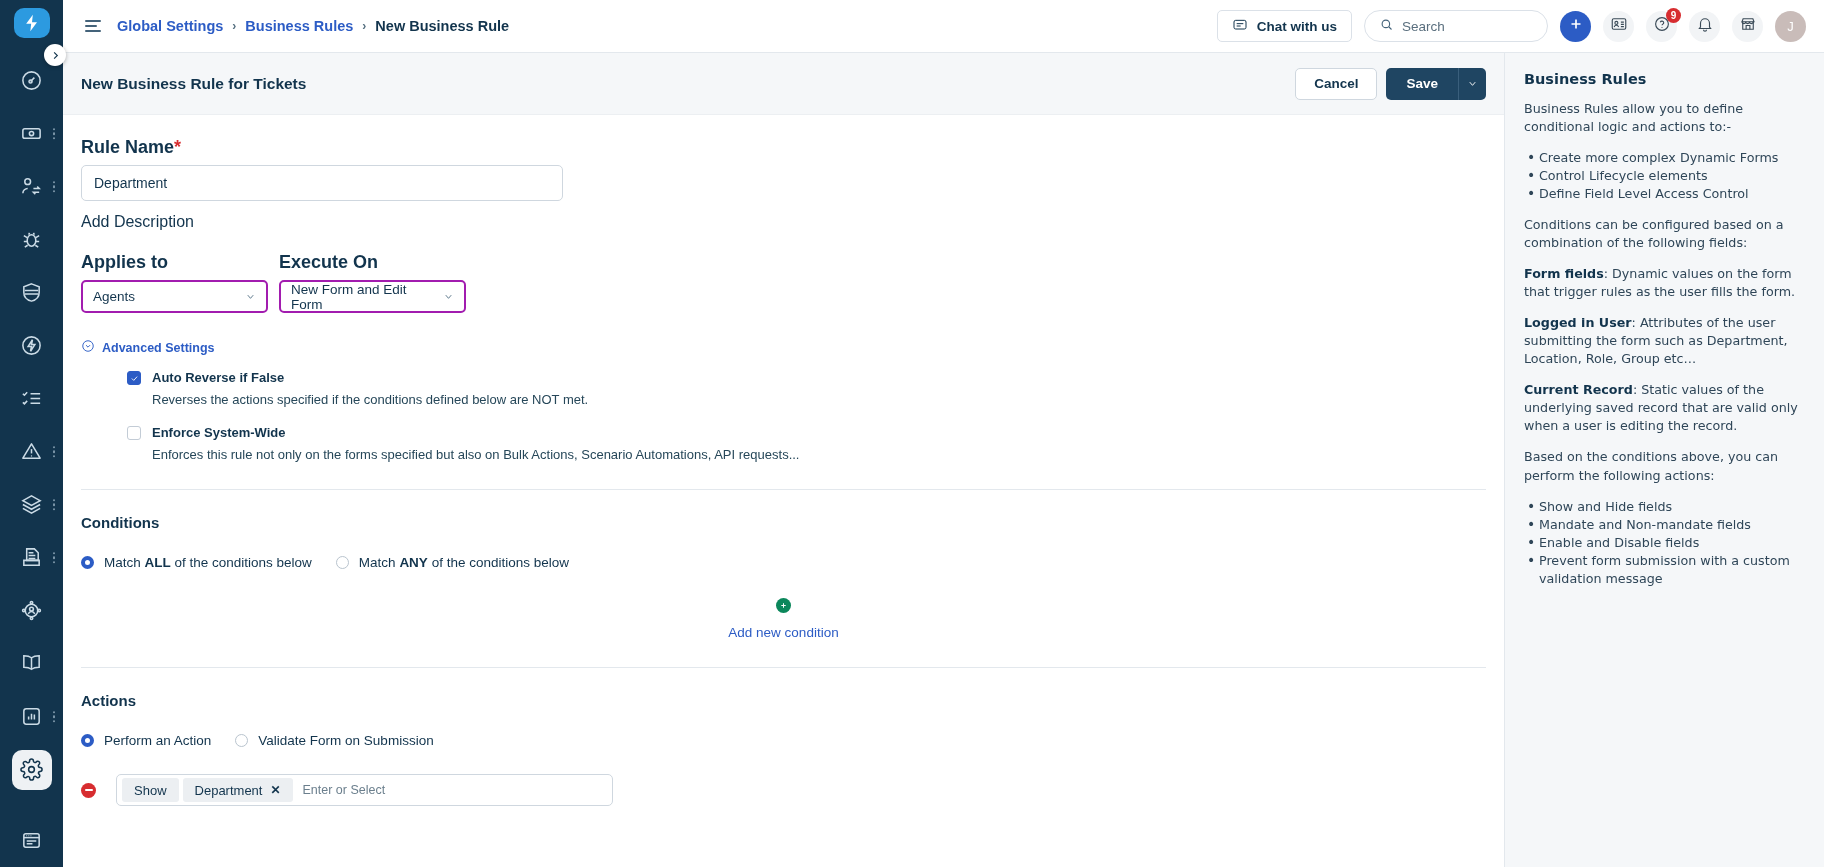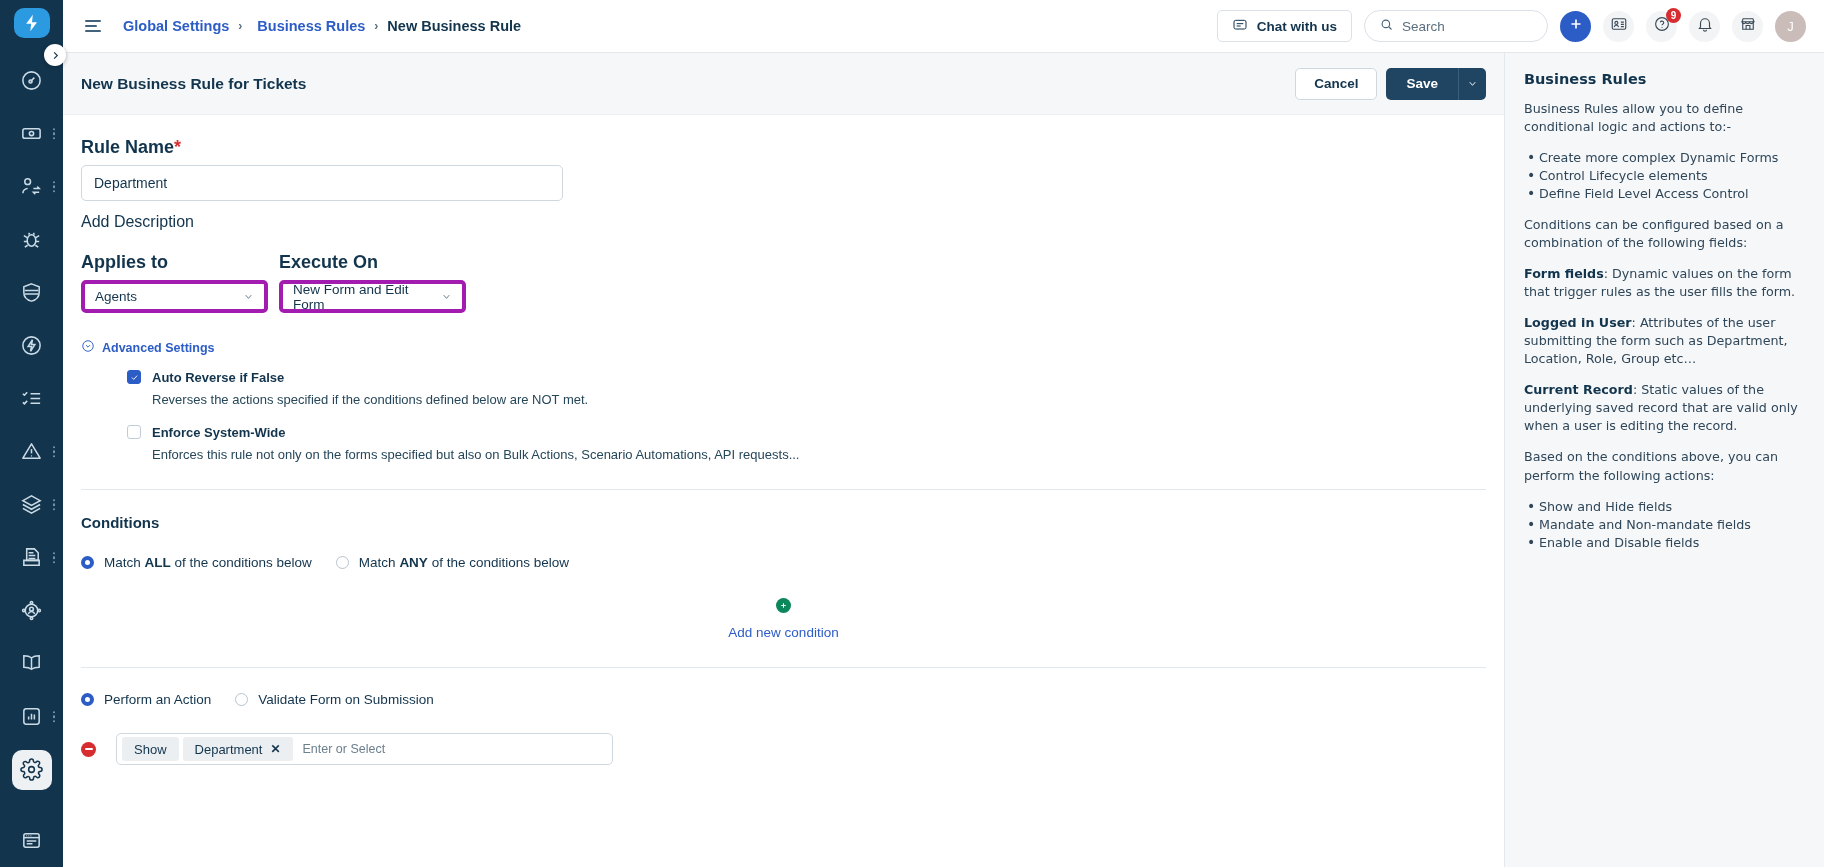--- a/index.html
+++ b/index.html
@@ -53,21 +53,21 @@
   .topbar {
     height: 53px; flex: 0 0 53px; background: #fff; border-bottom: 1px solid #e3e8ed;
     display: flex; align-items: center; padding: 0 18px 0 22px;
   }
   .hamburger { display: flex; flex-direction: column; gap: 3px; width: 16px; margin-right: 16px; }
   .hamburger i { height: 1.8px; background: #44637a; border-radius: 2px; display: block; }
   .hamburger i:nth-child(1) { width: 16px; }
   .hamburger i:nth-child(2) { width: 12px; }
   .hamburger i:nth-child(3) { width: 16px; }
   .crumbs { display: flex; align-items: center; font-size: 14.5px; }
-  .crumb-link { color: #2c5cc5; font-weight: 700; margin-left: 6px; }
+  .crumb-link { color: #2c5cc5; font-weight: 700; }
   .crumb-sep { color: #546e7f; margin: 0 9px; font-size: 12px; font-weight: 700; }
   .crumb-cur { color: #12344d; font-weight: 700; }
   .topbar-right { margin-left: auto; display: flex; align-items: center; gap: 12px; }
   .chat-btn {
     height: 32px; border: 1px solid #dbe1e8; border-radius: 5px; background: #fff;
     display: flex; align-items: center; gap: 9px; padding: 0 14px;
     font-size: 13.5px; font-weight: 700; color: #12344d;
   }
   .chat-btn svg { width: 16px; height: 16px; stroke: #12344d; fill: none; stroke-width: 1.5; }
   .search-box {
@@ -124,34 +124,34 @@
   .req { color: #d72d30; }
   .text-input {
     width: 482px; height: 36px; border: 1px solid #cfd7df; border-radius: 5px; background: #fff;
     display: flex; align-items: center; padding: 0 12px; font-size: 14px; color: #12344d;
   }
   .link-row { margin-top: 12px; }
 
   .row-2 { display: flex; gap: 11px; margin-top: 21px; }
   .select-wrap { position: relative; }
   .select-box {
-    height: 33px; border: 4px solid #a21caf; border-radius: 5px; background: #fff;
+    height: 33px; border: 2px solid #a21caf; border-radius: 5px; background: #fff;
     display: flex; align-items: center; padding: 0 10px; font-size: 13.5px; color: #12344d;
   }
   .select-box .caret { margin-left: auto; padding-left: 14px; display: flex; }
   .select-box .caret svg { width: 11px; height: 11px; stroke: #44637a; fill: none; stroke-width: 1.8; }
   .sel-applies { width: 187px; }
   .sel-execute { width: 187px; }
 
   .adv-row { display: flex; align-items: center; gap: 7px; margin-top: 26px; }
   .adv-row svg.chev-circle { width: 14px; height: 14px; stroke: #2c5cc5; fill: none; stroke-width: 1.6; }
   .adv-label { color: #2c5cc5; font-size: 12.5px; font-weight: 700; }
 
   .check-group { margin-top: 13px; padding-left: 46px; }
-  .check-row { display: flex; align-items: flex-start; gap: 11px; }
+  .check-row { display: flex; align-items: flex-end; gap: 11px; }
   .cbox {
     width: 14px; height: 14px; border: 1px solid #c3ccd6; border-radius: 3px; background: #fff;
     display: flex; align-items: center; justify-content: center; flex: 0 0 14px;
   }
   .cbox.checked { background: #2c5cc5; border-color: #2c5cc5; }
   .cbox.checked svg { width: 9px; height: 9px; stroke: #fff; fill: none; stroke-width: 2.4; }
   .check-title { font-size: 13px; font-weight: 700; color: #12344d; }
   .check-desc { font-size: 13px; color: #264759; margin-top: 7px; margin-left: 25px; }
   .check-block-2 { margin-top: 18px; }
 
@@ -619,20 +619,21 @@
                   <path d="M12 6v12M6 12h12"></path>
                 </svg>
             </span>
             <span class="add-cond-label">Add new condition</span>
           </div>
         </div>
 
         <div class="divider"></div>
 
         <div style="padding: 0 18px;">
+          <div class="section-title">Actions</div>
 
           <div class="radio-row">
             <div class="radio-item">
               <span class="radio on"></span>
               <span class="radio-label">Perform an Action</span>
             </div>
             <div class="radio-item">
               <span class="radio"></span>
               <span class="radio-label">Validate Form on Submission</span>
             </div>
@@ -674,18 +675,19 @@
         </div>
         <div class="help-p">
           <b>Current Record</b><span>: Static values of the underlying saved record that are valid only when a user is editing the record.</span>
         </div>
 
         <div class="help-p">Based on the conditions above, you can perform the following actions:</div>
         <ul class="help-ul">
           <li>Show and Hide fields</li>
           <li>Mandate and Non-mandate fields</li>
           <li>Enable and Disable fields</li>
+          <li>Prevent form submission with a custom validation message</li>
         </ul>
       </div>
 
     </div>
   </div>
 </div>
 
 </body></html>

